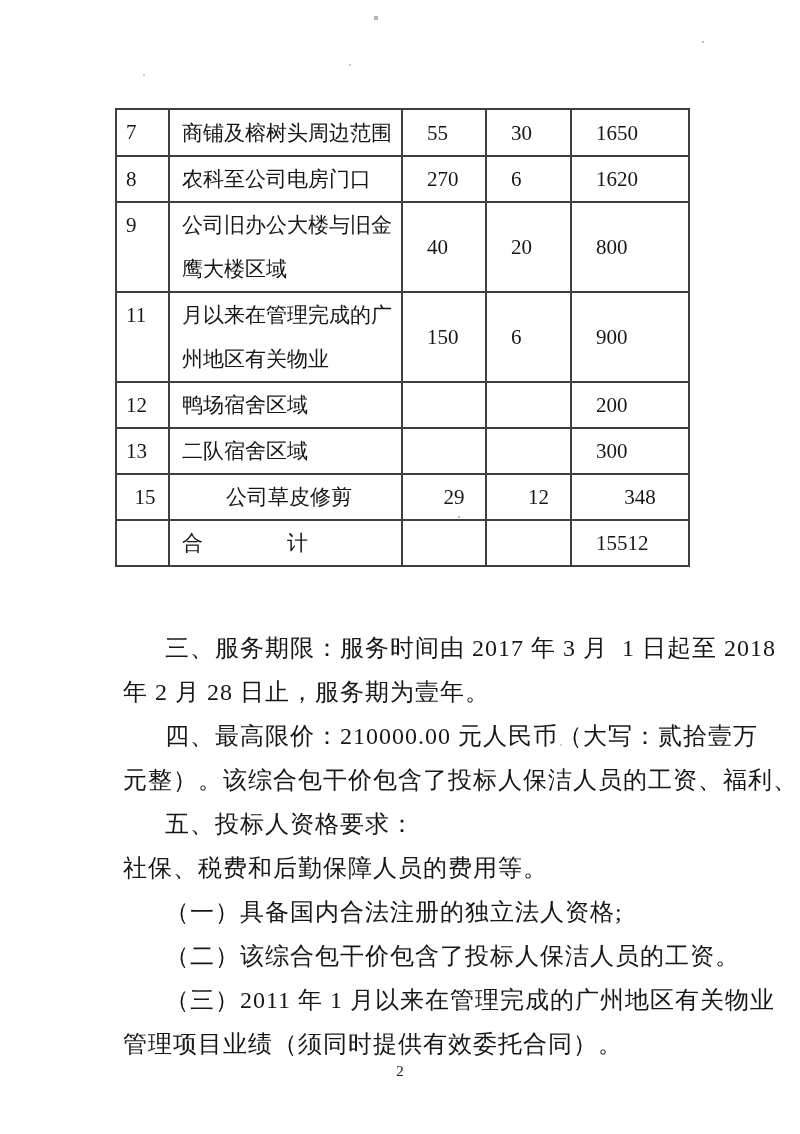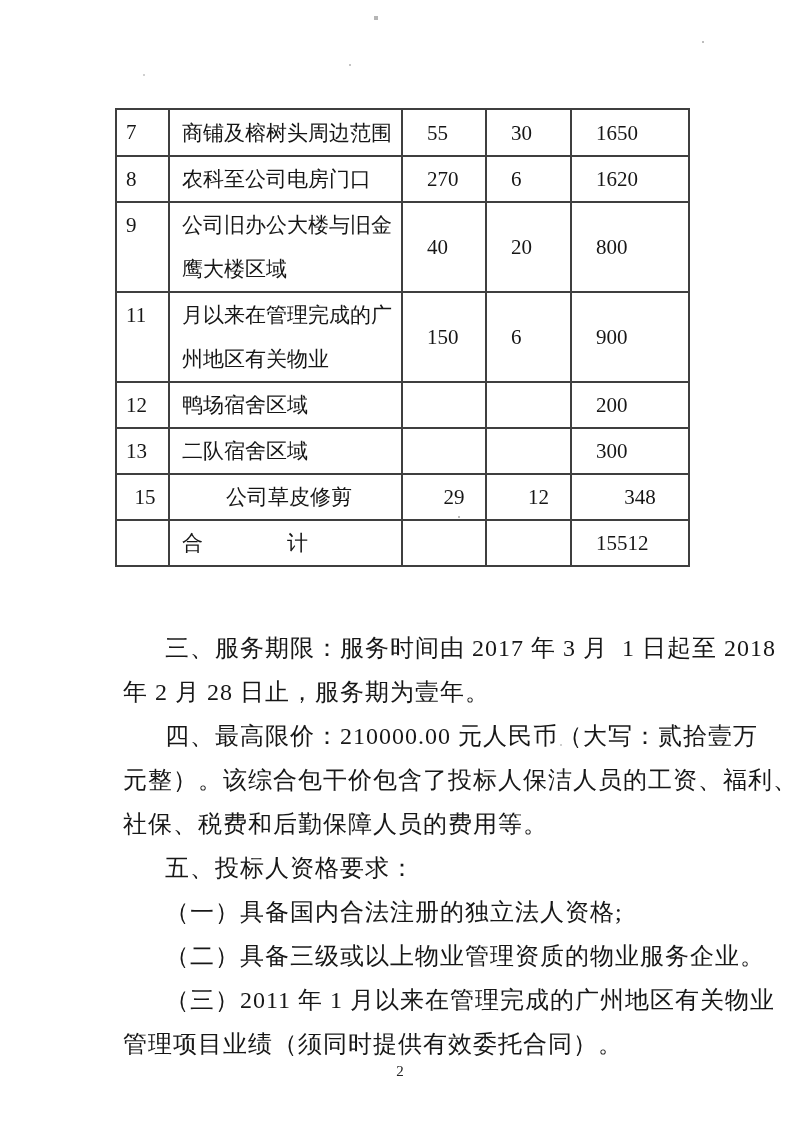--- a/index.html
+++ b/index.html
@@ -138,24 +138,24 @@
         <td class="val">15512</td>
       </tr>
     </tbody>
   </table>
 
   <div class="body-text">
     <div class="line indent">三、服务期限：服务时间由 2017 年 3 月  1 日起至 2018</div>
     <div class="line">年 2 月 28 日止，服务期为壹年。</div>
     <div class="line indent">四、最高限价：210000.00 元人民币（大写：贰拾壹万</div>
     <div class="line">元整）。该综合包干价包含了投标人保洁人员的工资、福利、</div>
+    <div class="line indent">五、投标人资格要求：</div>
     <div class="line">社保、税费和后勤保障人员的费用等。</div>
-    <div class="line indent">五、投标人资格要求：</div>
     <div class="line indent">（一）具备国内合法注册的独立法人资格;</div>
-    <div class="line indent">（二）具备三级或以上物业管理资质的物业服务企业。</div>
+    <div class="line indent">（二）该综合包干价包含了投标人保洁人员的工资。</div>
     <div class="line indent">（三）2011 年 1 月以来在管理完成的广州地区有关物业</div>
     <div class="line">管理项目业绩（须同时提供有效委托合同）。</div>
   </div>
 
   <div class="page-number">2</div>
 
   <div class="scan-specks"></div>
 
 </div>
 

